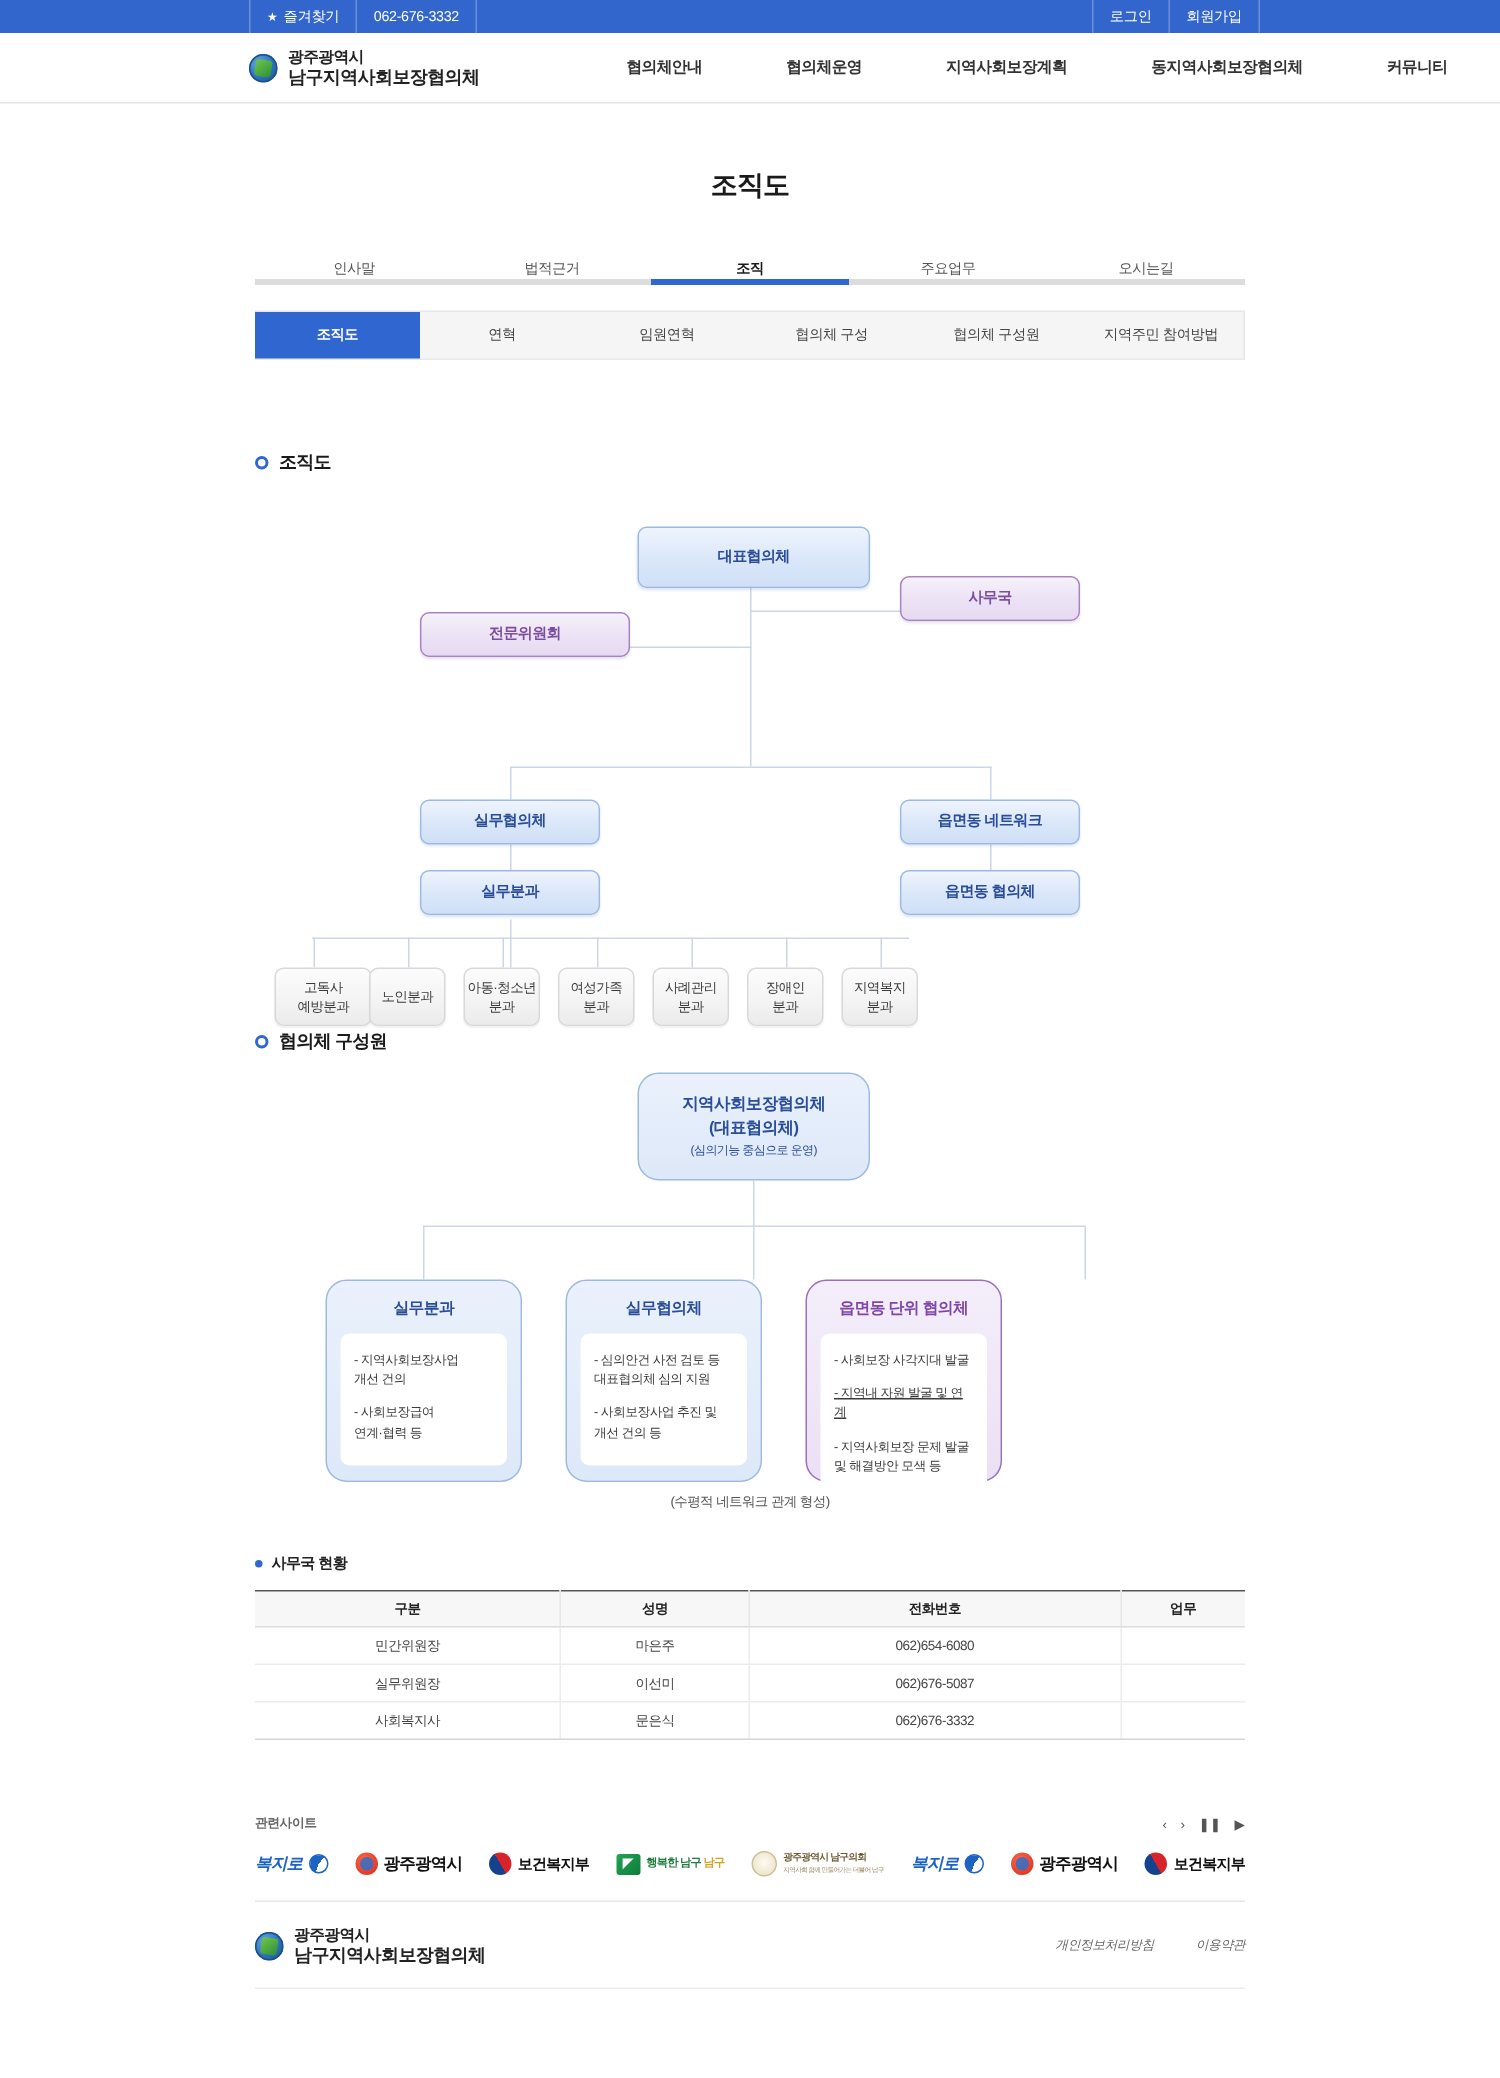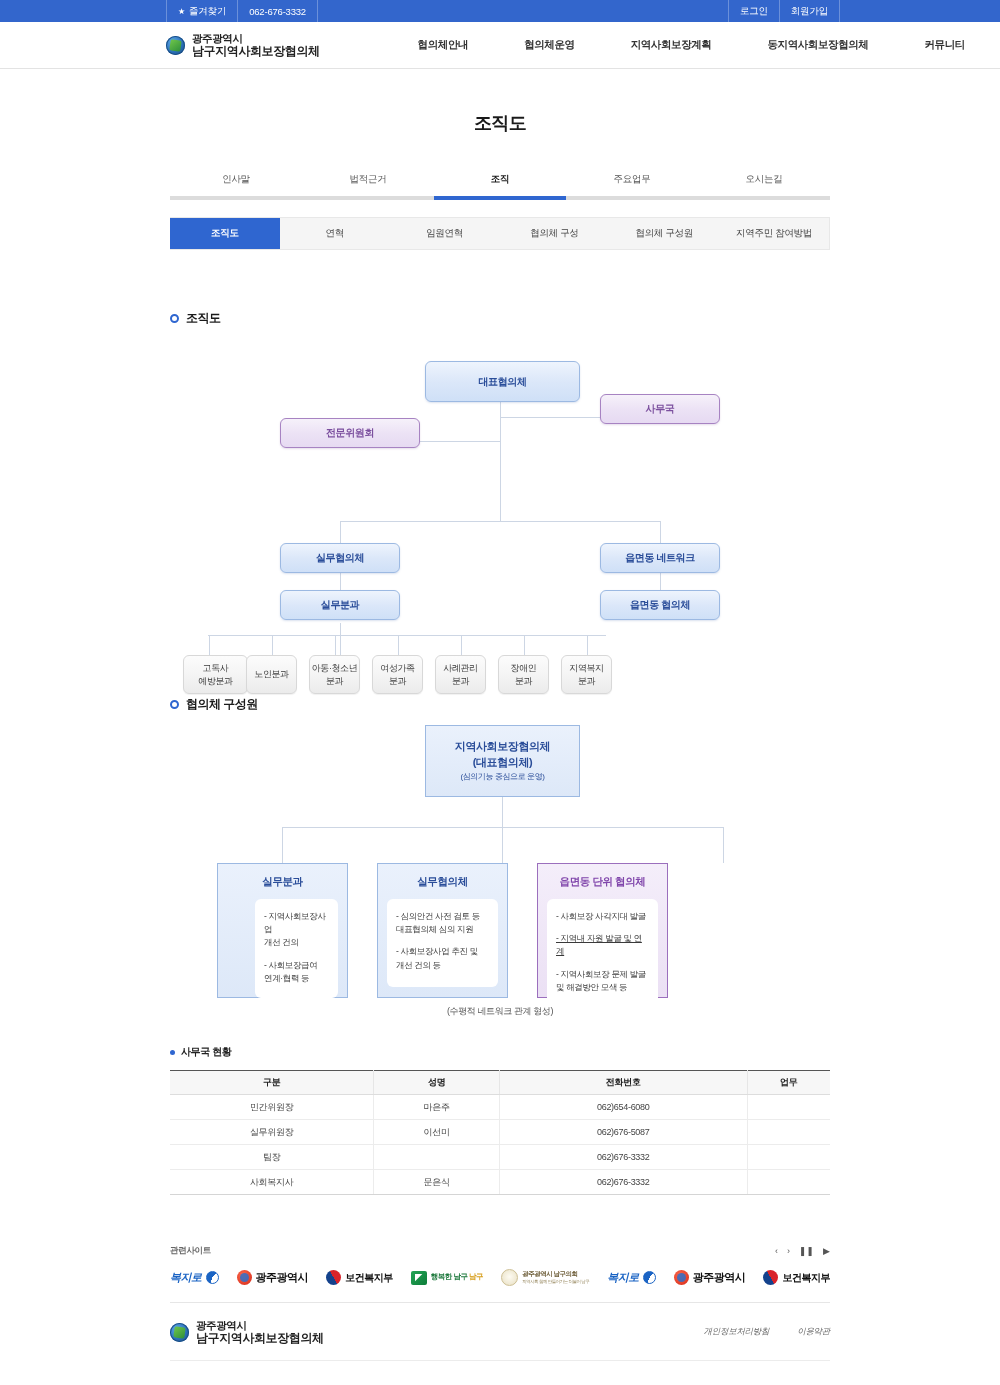--- a/index.html
+++ b/index.html
@@ -71,21 +71,21 @@
     font-size: 18px; font-weight: bold; color: #1a1a1a;
     padding: 42px 0 0 0;
     letter-spacing: -0.6px;
   }
 
   
   .tabs1-wrap { width: 660px; margin: 38px auto 0; }
   .tabs1 { display: flex; }
   .tabs1 .t1 {
     flex: 1; text-align: center; font-size: 9.5px; color: #555;
-    padding-bottom: 10px; letter-spacing: -0.3px; cursor: pointer;
+    letter-spacing: -0.3px; cursor: pointer;
   }
   .tabs1 .t1.active { color: #1a1a1a; font-weight: bold; }
   .tabs1-rail { height: 4px; background: #dcdcdc; display: flex; }
   .tabs1-rail span { flex: 1; }
   .tabs1-rail span.on { background: #2f66d0; }
 
   
   .tabs2 {
     width: 660px; margin: 17px auto 0;
     display: flex; background: #f5f5f5; height: 33px;
@@ -149,21 +149,21 @@
     box-shadow: 0 1px 1px rgba(0,0,0,.06);
   }
   .line { position: absolute; background: #cdd6e4; z-index: 1; }
   .line.v { width: 1px; }
   .line.h { height: 1px; }
 
   
   .mchart { width: 660px; margin: 0 auto; position: relative; }
   .mbox {
     position: absolute;
-    border-radius: 0;
+    border-radius: 14px;
     z-index: 2;
     padding: 11px 9px 10px;
   }
   .mbox .mtitle {
     text-align: center; font-size: 10.5px; font-weight: bold;
     letter-spacing: -0.4px; margin-bottom: 10px;
   }
   .mbox .minner {
     background: #fff; border-radius: 6px;
     padding: 11px 9px 13px;
@@ -407,21 +407,21 @@
         <div style="font-size: 11px; font-weight: bold; color: rgb(42, 77, 153); letter-spacing: -0.4px; line-height: 1.45;">지역사회보장협의체</div>
         <div style="font-size: 11px; font-weight: bold; color: rgb(42, 77, 153); letter-spacing: -0.4px; line-height: 1.45;">(대표협의체)</div>
         <div style="font-size: 8px; font-weight: normal; color: rgb(42, 77, 153); letter-spacing: -0.4px; line-height: 1.45;">(심의기능 중심으로 운영)</div>
       </div>
       <div class="line v" style="left: 332px; top: 72px; height: 66px;"></div>
       <div class="line h" style="left: 112px; top: 102px; width: 441px;"></div>
       <div class="line v" style="left: 112px; top: 102px; height: 36px;"></div>
       <div class="line v" style="left: 553px; top: 102px; height: 36px;"></div>
       <div class="mbox blue" style="left: 47px; top: 138px; width: 131px; height: 135px;">
         <div class="mtitle">실무분과</div>
-        <div class="minner" style="min-height: 88px; margin-left: 28px;">
+        <div class="minner" style="min-height: 88px;">
           <p style="white-space: pre-line;">- 지역사회보장사업
   개선 건의</p>
           <p style="white-space: pre-line;">- 사회보장급여
   연계·협력 등</p>
         </div>
       </div>
       <div class="mbox blue" style="left: 207px; top: 138px; width: 131px; height: 135px;">
         <div class="mtitle">실무협의체</div>
         <div class="minner" style="min-height: 88px;">
           <p style="white-space: pre-line;">- 심의안건 사전 검토 등
@@ -463,26 +463,20 @@
             <td>062)654-6080</td>
             <td></td>
           </tr>
           <tr>
             <td>실무위원장</td>
             <td>이선미</td>
             <td>062)676-5087</td>
             <td></td>
           </tr>
           <tr>
-            <td>팀장</td>
-            <td></td>
-            <td>062)676-3332</td>
-            <td></td>
-          </tr>
-          <tr>
             <td>사회복지사</td>
             <td>문은식</td>
             <td>062)676-3332</td>
             <td></td>
           </tr>
         </tbody>
     </table>
   </div>
 
   <div class="relsites">

